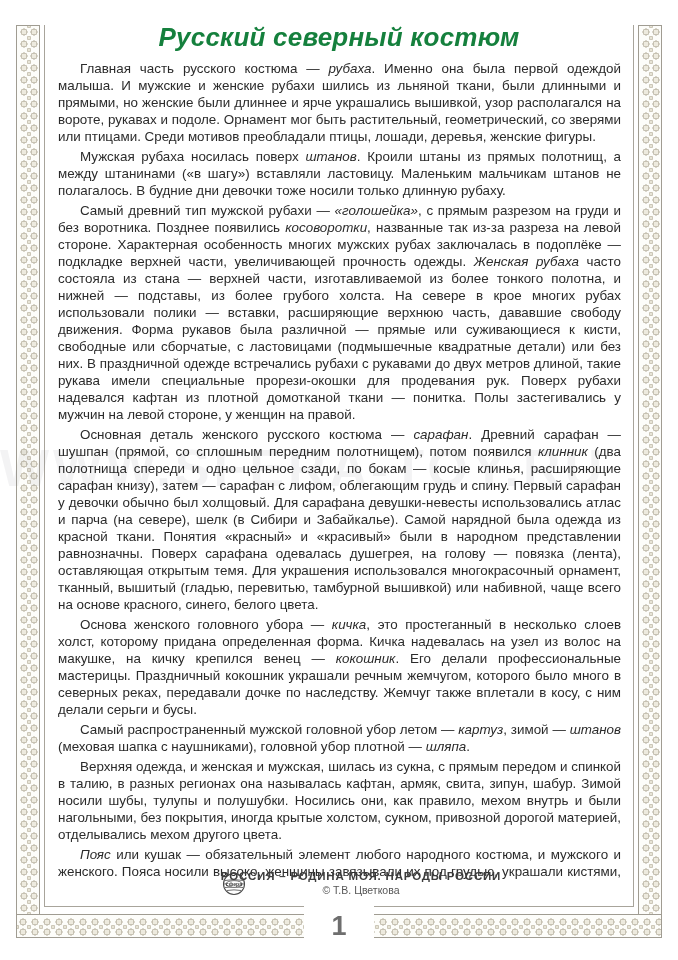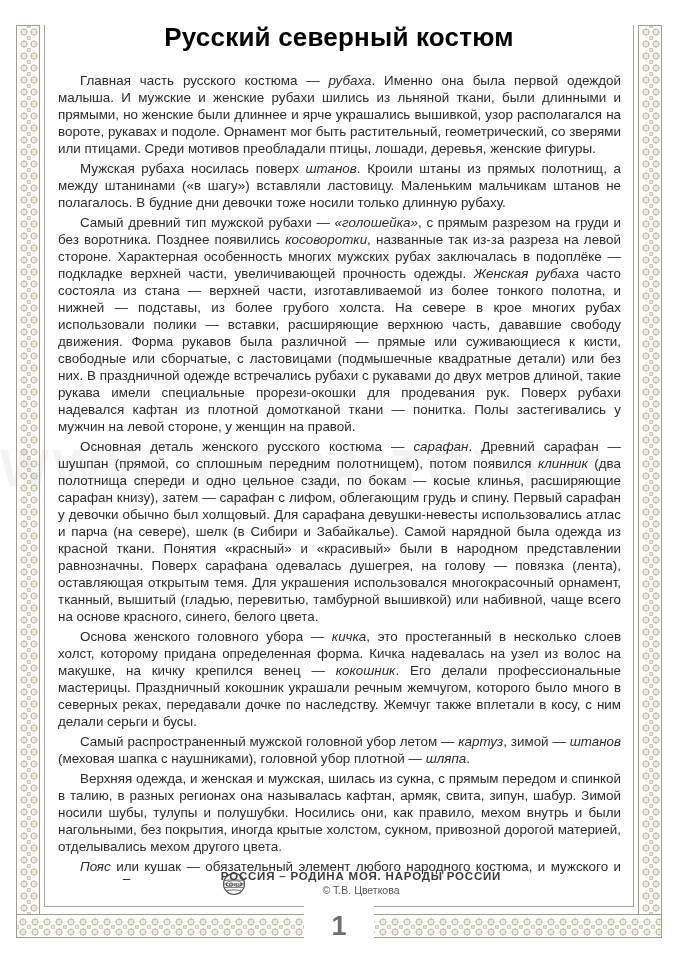--- a/index.html
+++ b/index.html
@@ -61,36 +61,36 @@
   .title {
     position: absolute;
     top: 22px;
     left: 58px;
     right: 58px;
     margin: 0;
     text-align: center;
     font-size: 26px;
     font-weight: bold;
     letter-spacing: 0.2px;
-    color: #000000;
+    color: #15803d;
+    font-style: italic;
   }
 
   
   .text-area {
     position: absolute;
     top: 60px;
     left: 58px;
     right: 57px;
     bottom: 80px;
     overflow: hidden;
     font-size: 13.4px;
     line-height: 17px;
     color: #2b2b2b;
     text-align: justify;
-    margin-top: 12px;
   }
   .text-area p {
     margin: 0 0 3px 0;
     text-indent: 22px;
   }
   .text-area em { font-style: italic; }
 
   
   .watermark {
     position: absolute;

